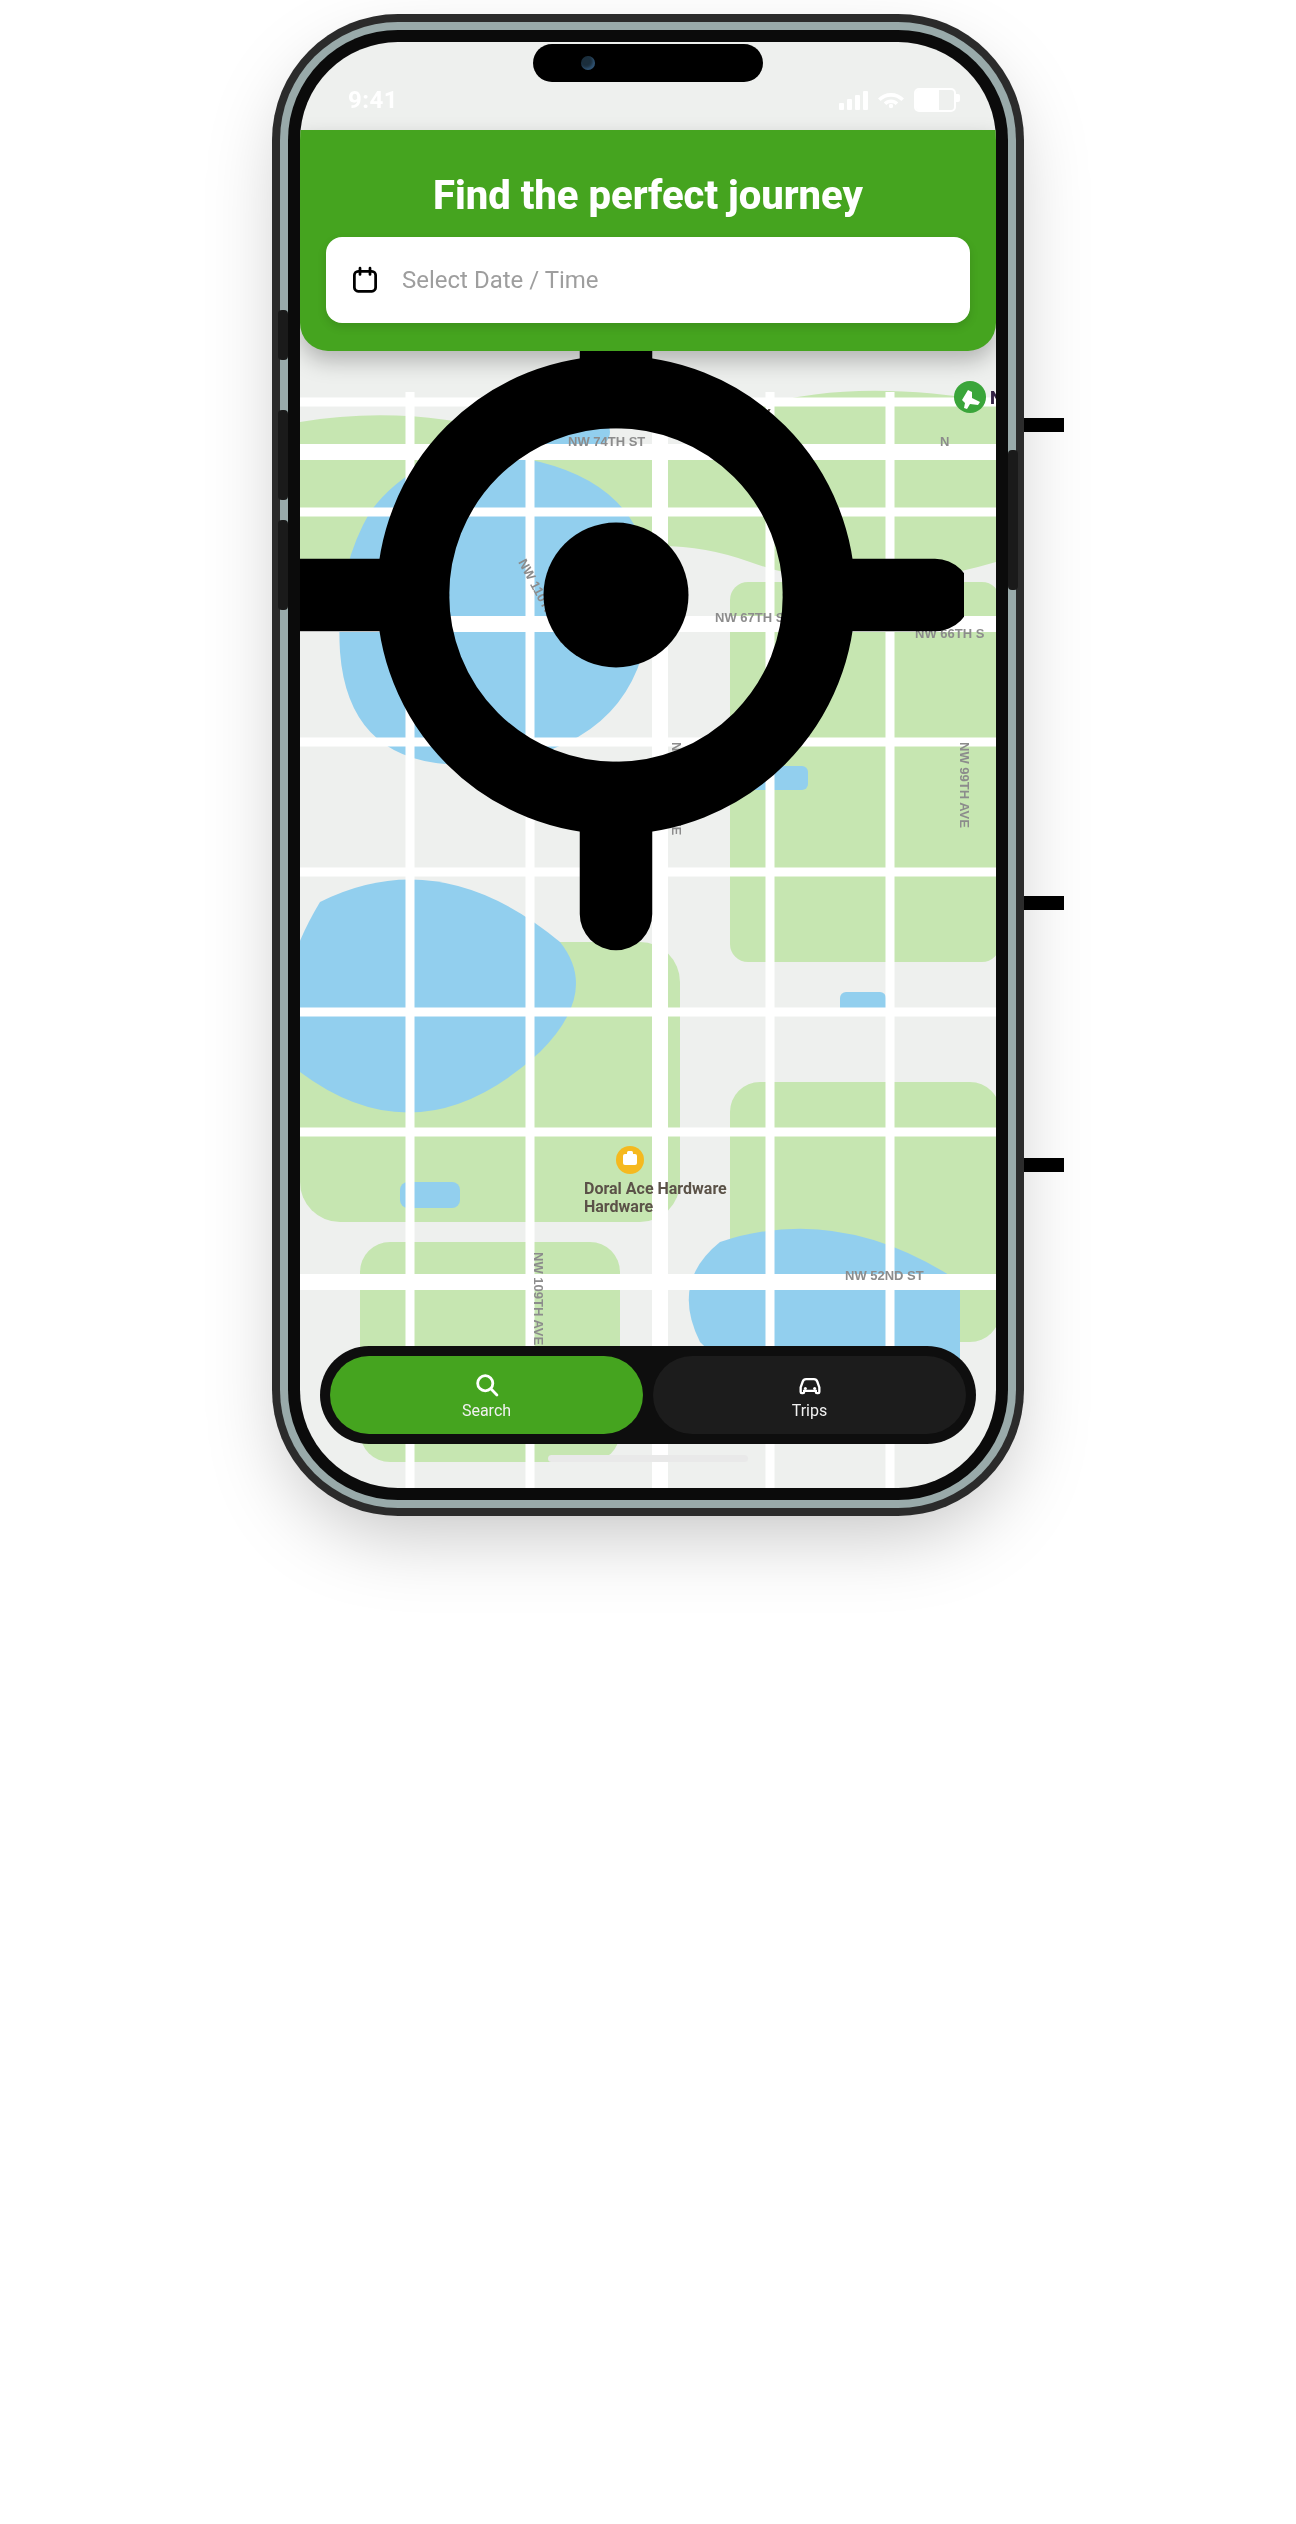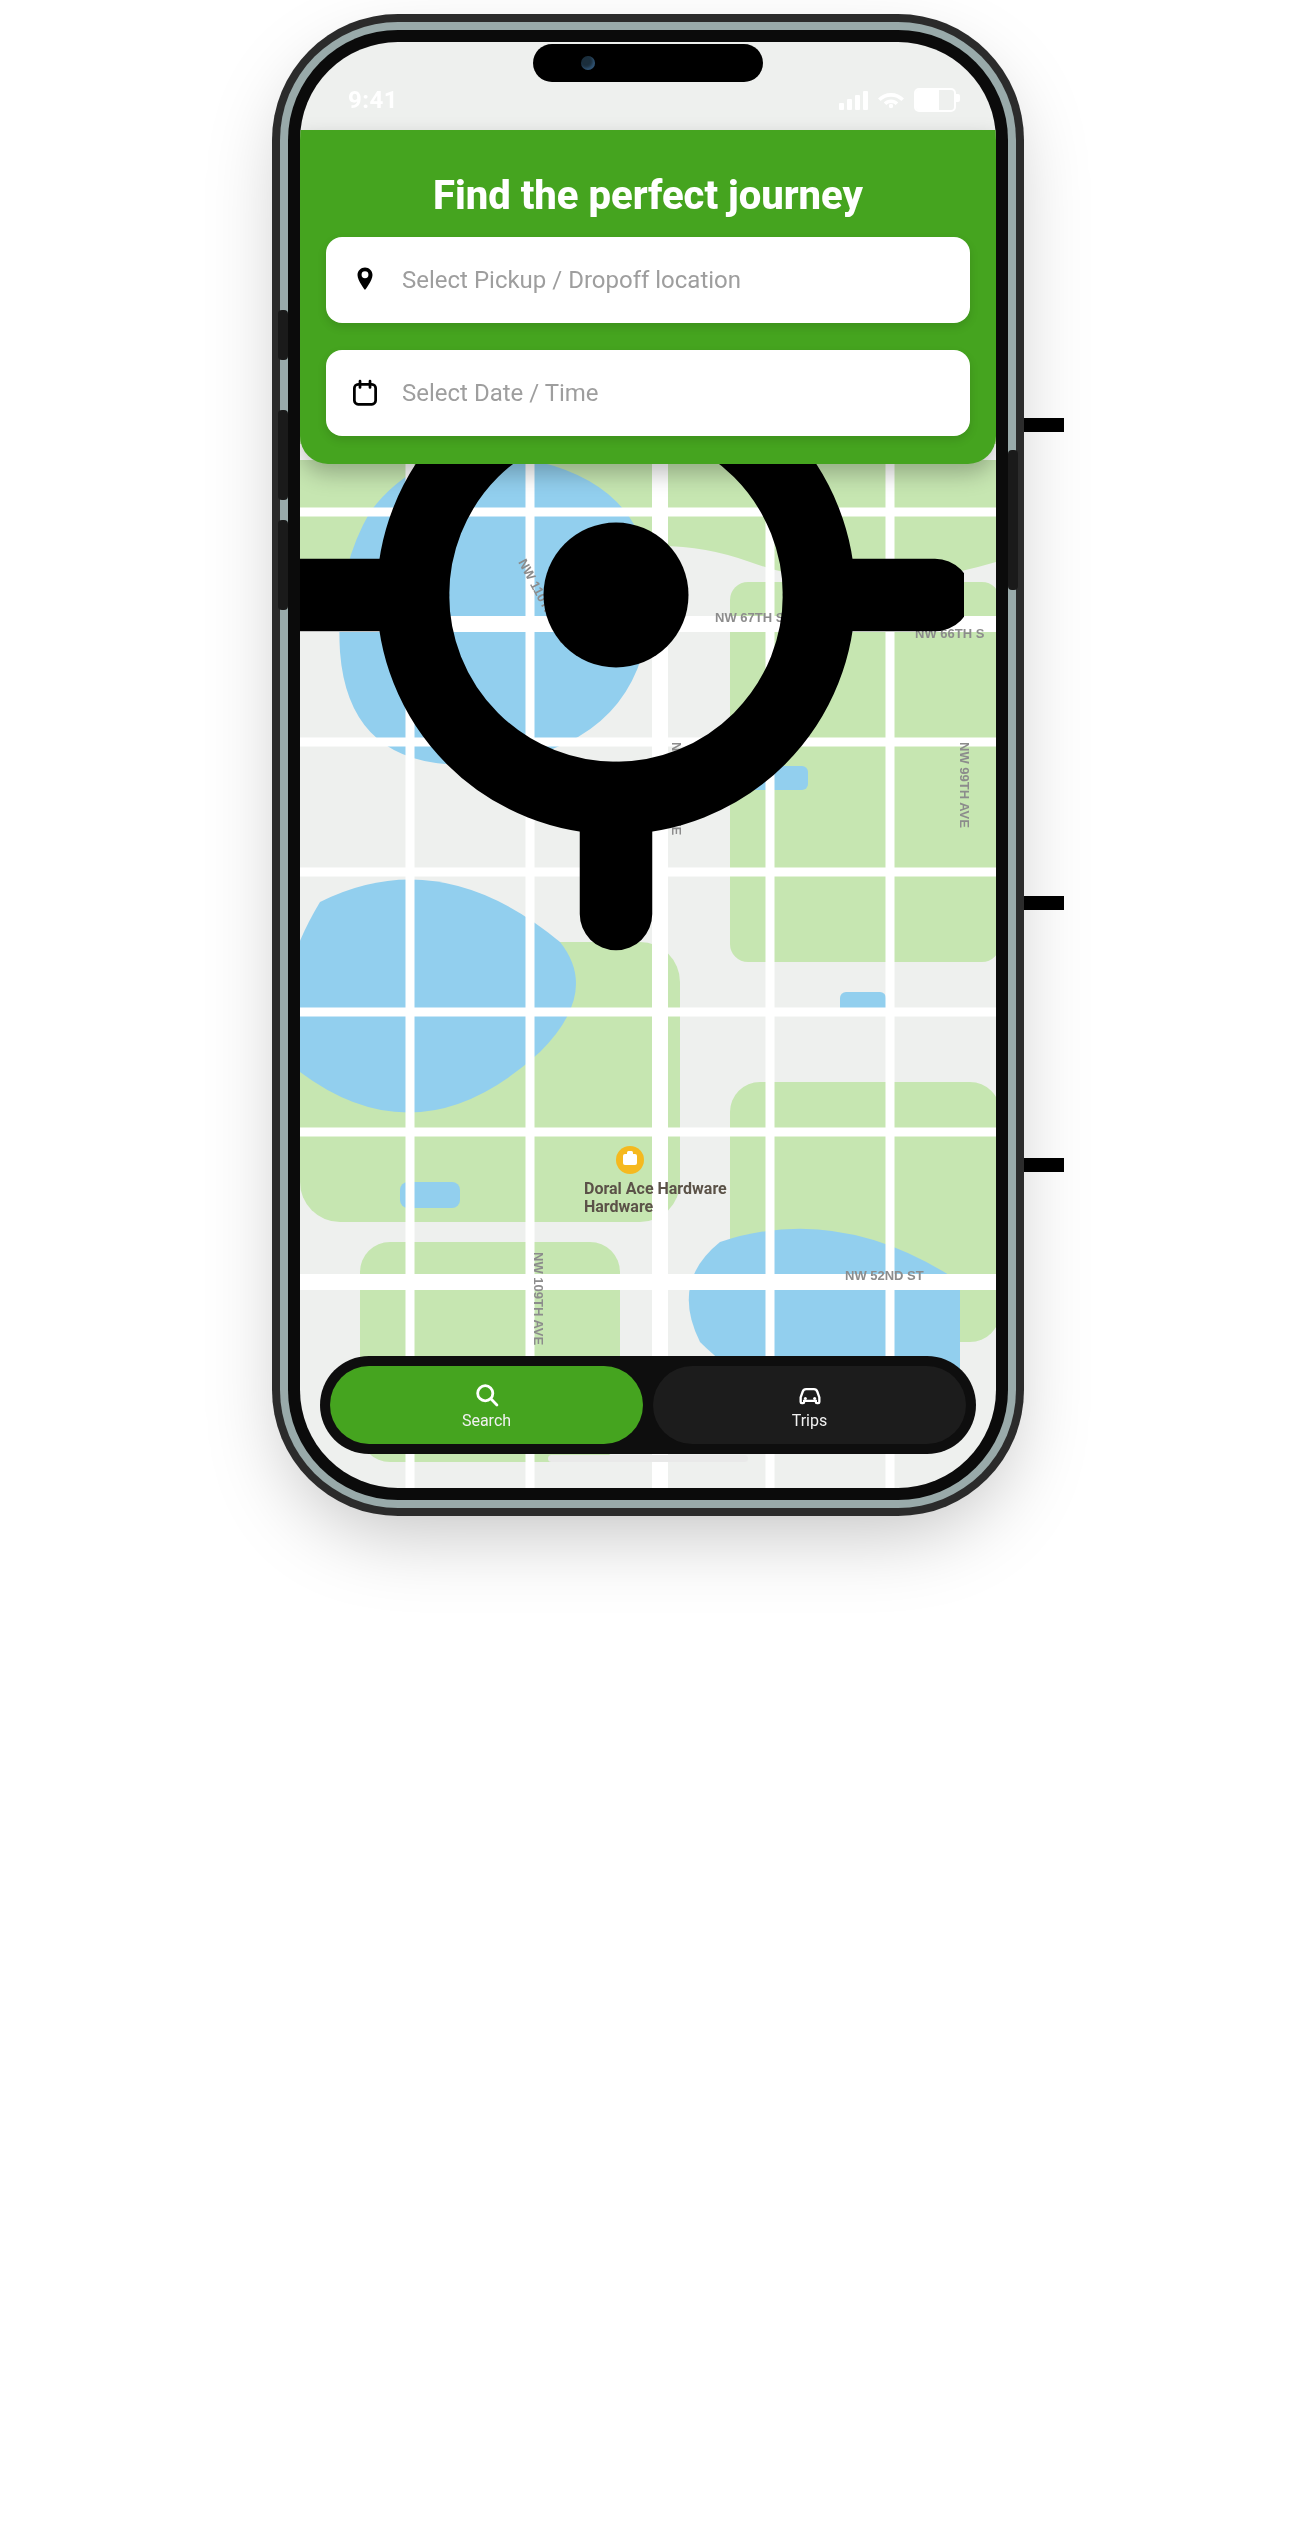--- a/index.html
+++ b/index.html
@@ -37,21 +37,21 @@
   .field .ico{width:30px;height:30px;flex:0 0 30px;color:#000;}
   .field .ph{color:#9e9e9e;font-size:24px;}
   
   .map{position:absolute;left:0;right:0;top:0;bottom:0;}
   .map svg{width:100%;height:100%;display:block;}
   .map-legal{position:absolute;left:26px;top:565px;font-size:20px;color:#666;}
   .map-legal b{font-weight:700;color:#666;letter-spacing:.5px;}
   .map-legal u{margin-left:8px;color:#555;}
   .crosshair{position:absolute;right:32px;bottom:170px;width:52px;height:52px;}
   
-  .nav{position:absolute;left:20px;right:20px;bottom:34px;height:98px;border-radius:50px;background:#0e0e0e;display:flex;align-items:center;padding:0 10px;gap:10px;z-index:6;}
+  .nav{position:absolute;left:20px;right:20px;bottom:44px;height:98px;border-radius:50px;background:#0e0e0e;display:flex;align-items:center;padding:0 10px;gap:10px;z-index:6;}
   .nav .item{flex:1;height:78px;border-radius:40px;display:flex;flex-direction:column;align-items:center;justify-content:center;gap:2px;background:#1c1c1c;color:#f1f1f1;}
   .nav .item.active{background:#45a41f;}
   .nav .item svg{width:28px;height:28px;}
   .nav .item .lbl{font-size:16px;}
   
   .art{position:absolute;right:232px;width:48px;height:14px;background:#000;}
 </style>
 </head>
 <body>
 
@@ -170,26 +170,20 @@
           </svg>
           <div class="batt">
               <i></i>
             </div>
         </div>
       </div>
 
       <div class="header">
         <h1 class="h-title">Find the perfect journey</h1>
 
-        <div class="field">
-          <svg class="ico" viewBox="0 0 24 24">
-            <path fill="#000" d="M12 2C8.7 2 6 4.7 6 8c0 4.4 6 12 6 12s6-7.6 6-12c0-3.3-2.7-6-6-6zm0 8.5A2.5 2.5 0 1112 5a2.5 2.5 0 010 5.5z"></path>
-          </svg>
-          <span class="ph">Select Pickup / Dropoff location</span>
-        </div>
 
         <div class="field">
           <svg class="ico" viewBox="0 0 24 24">
             <rect x="3.5" y="5" width="17" height="16" rx="3" fill="none" stroke="#000" stroke-width="2.2"></rect>
             <path d="M8 2.5v5M16 2.5v5" stroke="#000" stroke-width="2.2" stroke-linecap="round"></path>
           </svg>
           <span class="ph">Select Date / Time</span>
         </div>
       </div>
 

